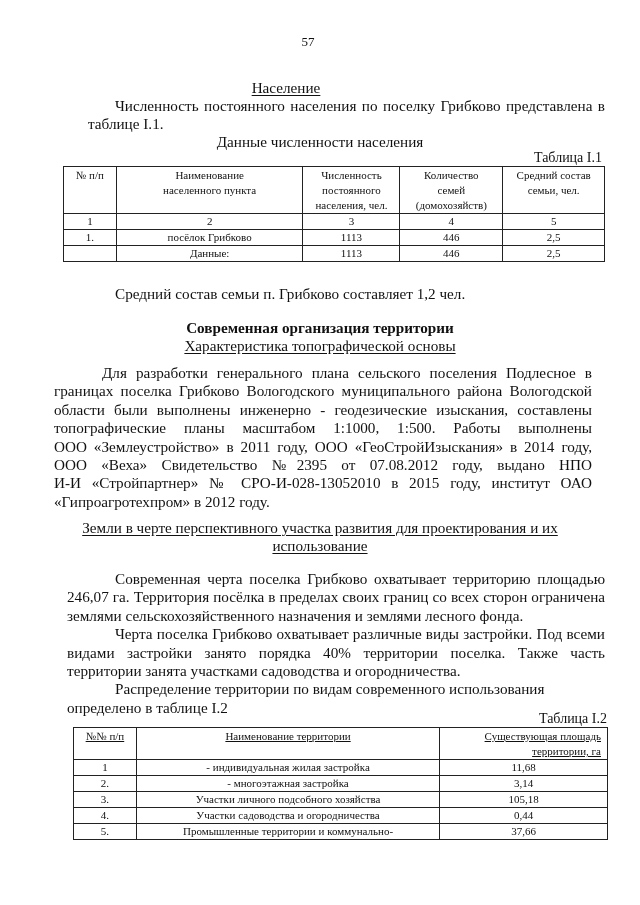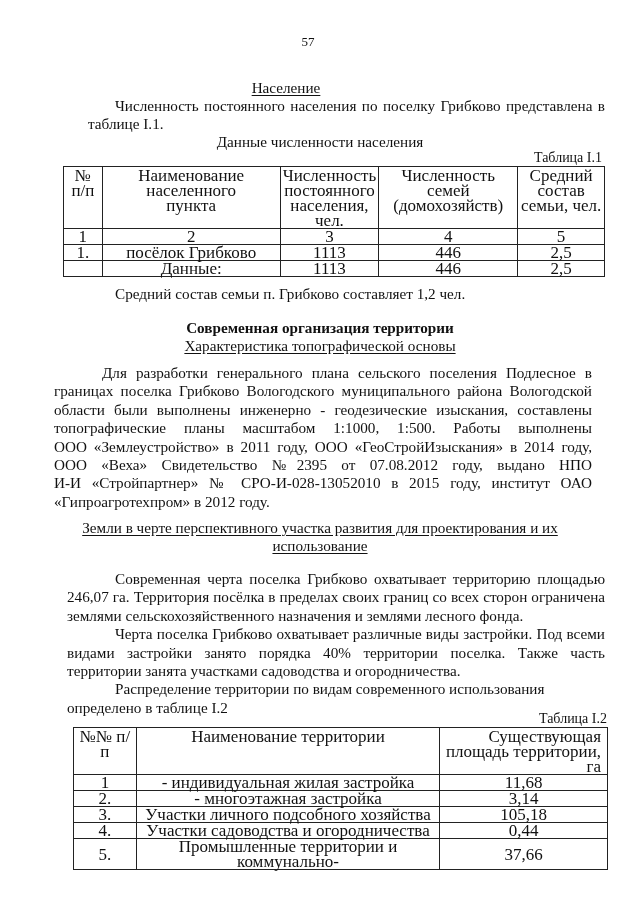--- a/index.html
+++ b/index.html
@@ -9,21 +9,21 @@
     color: #111;
   }
   .abs { position: absolute; }
   .page-num { left: 0; width: 616px; top: 34px; text-align: center; font-size: 13px; }
   .p { font-size: 15.2px; line-height: 18.4px; text-align: justify; }
   .center { text-align: center; }
   .u { text-decoration: underline; text-underline-offset: 2px; }
   .b { font-weight: bold; }
   .jl::after { content: ""; display: inline-block; width: 100%; }
 
-  table.t { border-collapse: collapse; position: absolute; font-size: 17px; line-height: 15px; }
+  table.t { border-collapse: collapse; position: absolute; font-size: 11px; line-height: 15px; }
   table.t td { border: 1px solid #222; padding: 0 2px; text-align: center; vertical-align: top; }
   table.t tr.hdr td { padding-top: 1px; }
   table.t tr.row td { height: 14px; vertical-align: middle; }
   .tcap { font-size: 14px; }
 </style>
 </head>
 <body>
 
 <div class="abs page-num">57</div>
 
@@ -39,21 +39,21 @@
       <col style="width:187px">
       <col style="width:97px">
       <col style="width:103px">
       <col style="width:102px">
     </colgroup>
   <tbody>
       <tr class="hdr" style="height:45px;">
     <td>№ п/п</td>
     <td style="padding:1px 30px 0;">Наименование населенного пункта</td>
     <td>Численность постоянного населения, чел.</td>
-    <td style="padding:1px 14px 0;">Численность семей (домохозяйств)</td>
+    <td style="padding:1px 14px 0;">Количество семей (домохозяйств)</td>
     <td>Средний состав семьи, чел.</td>
   </tr>
   <tr class="row">
     <td>1</td>
     <td>2</td>
     <td>3</td>
     <td>4</td>
     <td>5</td>
   </tr>
   <tr class="row">
@@ -105,21 +105,21 @@
 
 <div class="abs tcap" style="right:33px;top:711px;">Таблица I.2</div>
 
 <table class="t" style="left:73px;top:727px;width:535px;">
   <colgroup>
       <col style="width:63px">
       <col style="width:304px">
       <col style="width:168px">
     </colgroup>
   <tbody>
-      <tr class="hdr" style="height:30px;">
+      <tr class="hdr" style="height:30px;text-decoration:underline;">
     <td>№№ п/п</td>
     <td>Наименование территории</td>
     <td style="text-align:right;padding-right:6px;">Существующая площадь территории, га</td>
   </tr>
   <tr class="row">
     <td>1</td>
     <td>- индивидуальная жилая застройка</td>
     <td>11,68</td>
   </tr>
   <tr class="row">

